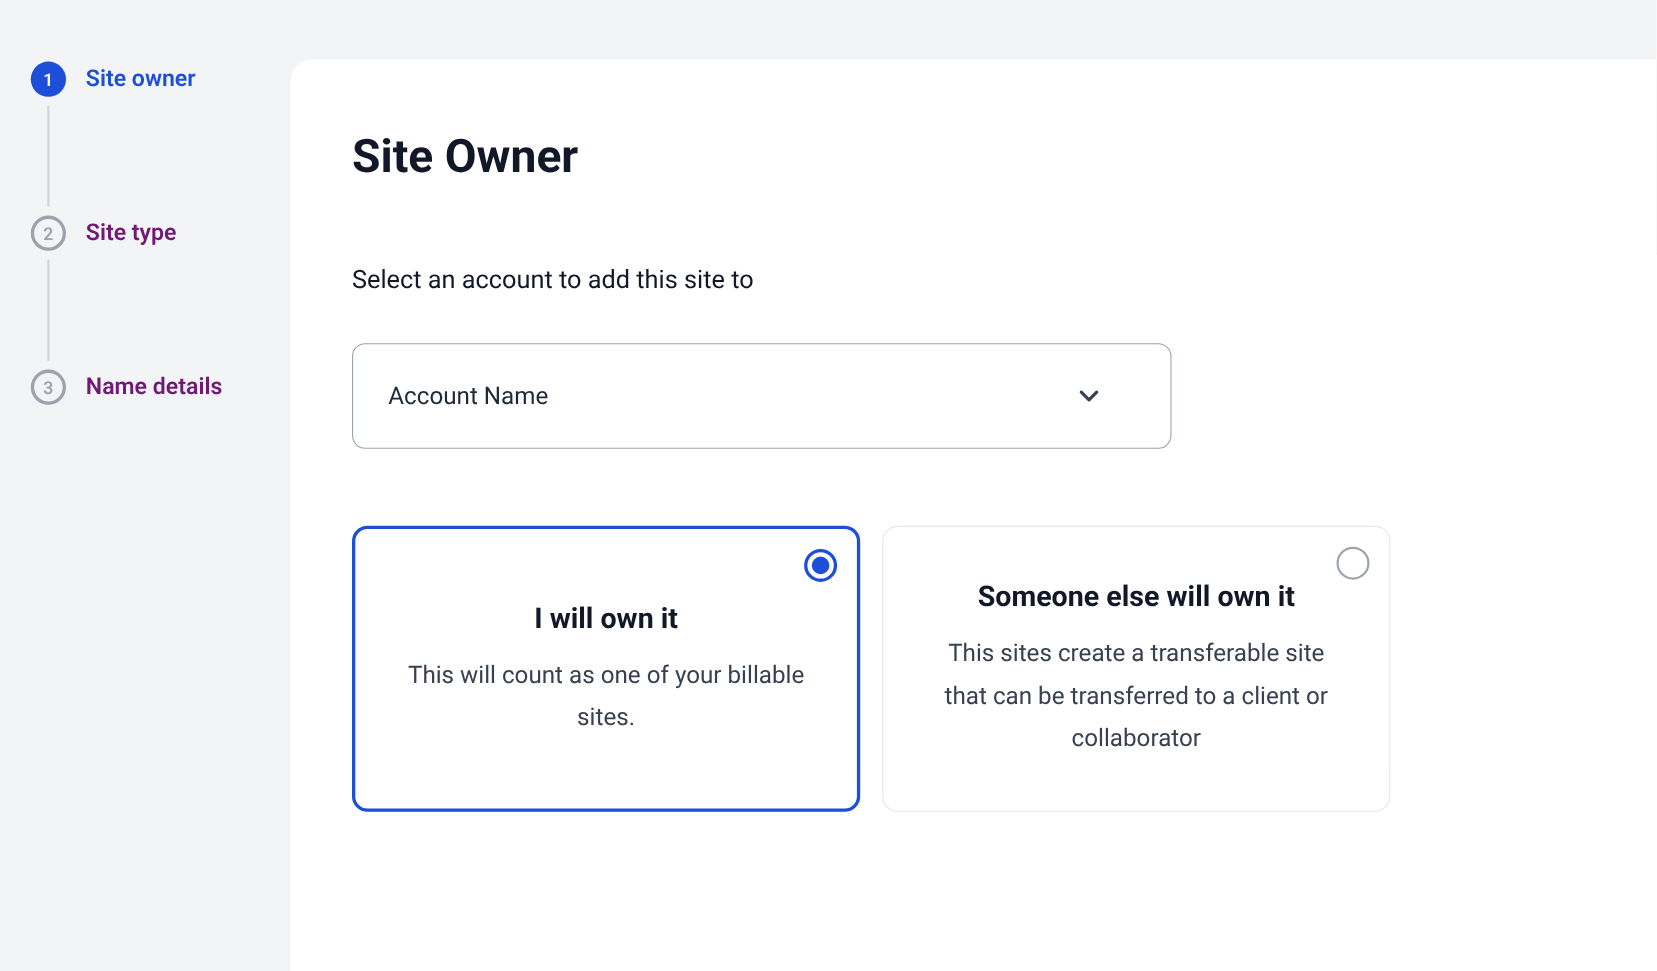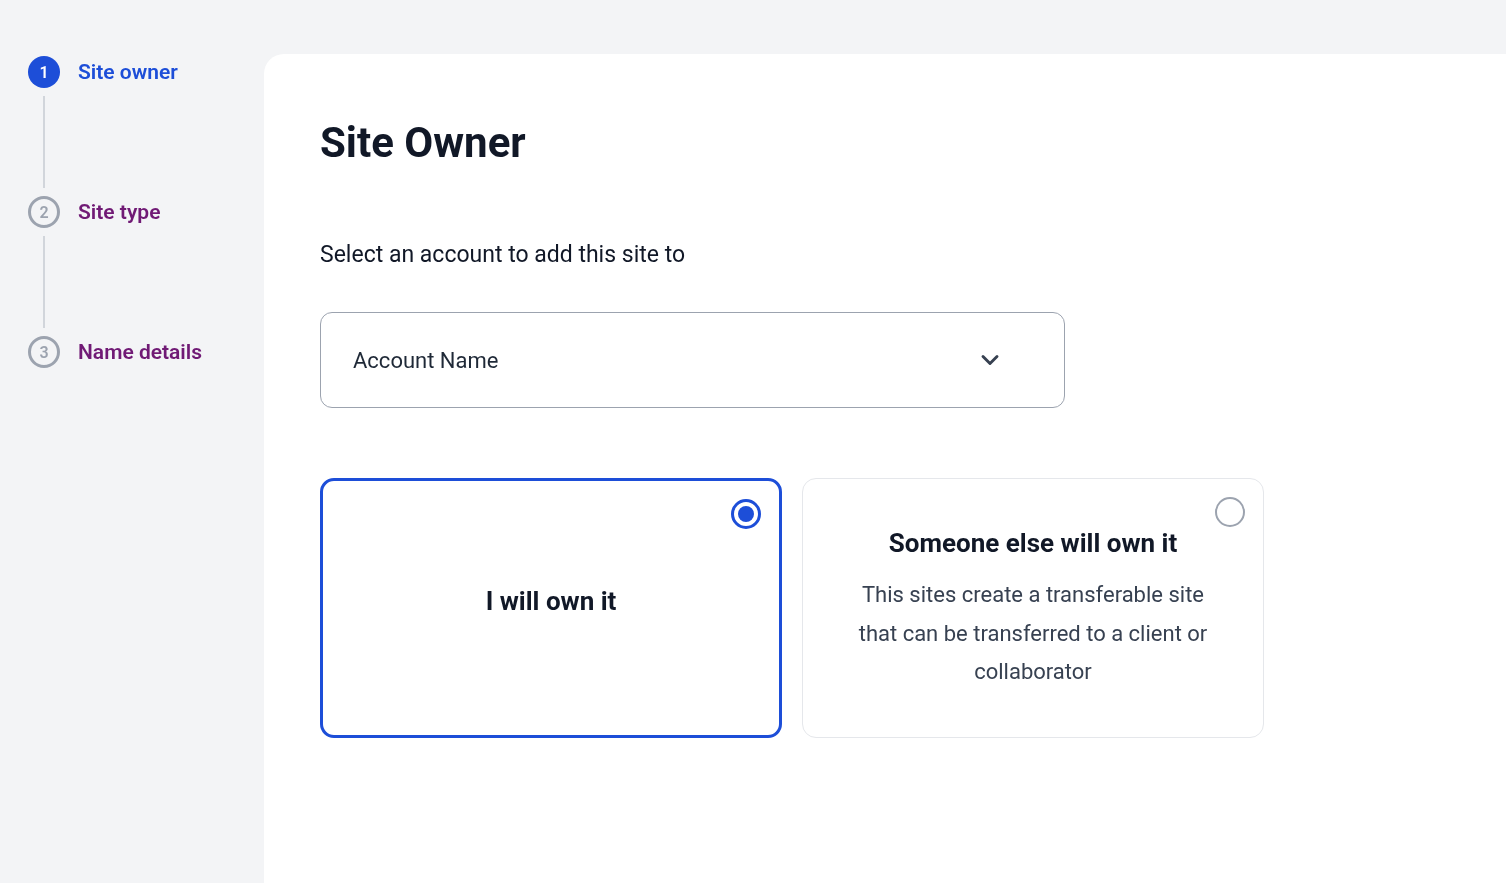--- a/index.html
+++ b/index.html
@@ -212,20 +212,21 @@
           <polyline points="6 9 12 15 18 9"></polyline>
         </svg>
       </button>
     </div>
 
 
     <div class="cards-row">
       <div class="radio-card selected">
         <div class="radio-indicator on"></div>
         <div class="card-title">I will own it</div>
+        <div class="card-desc">This will count as one of your billable sites.</div>
       </div>
       <div class="radio-card unselected">
         <div class="radio-indicator off"></div>
         <div class="card-title">Someone else will own it</div>
         <div class="card-desc">This sites create a transferable site that can be transferred to a client or collaborator</div>
       </div>
     </div>
   </main>
 </div>
 

